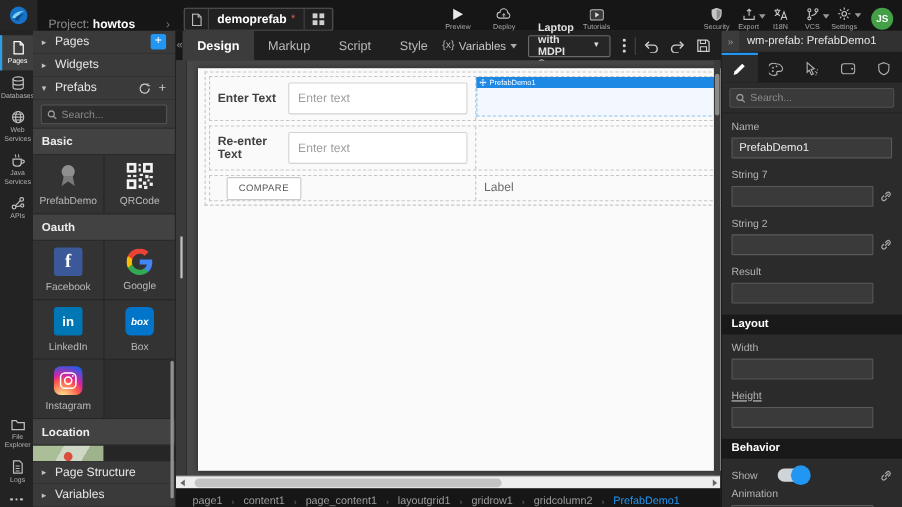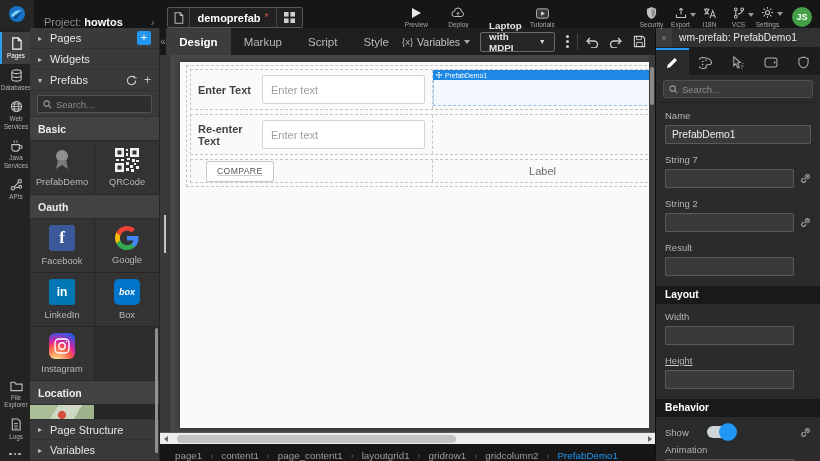--- a/index.html
+++ b/index.html
@@ -83,21 +83,21 @@
   .ruler { position:absolute; left:0; top:0; bottom:0; width:10px; background:#3a3a3a; border-right:1px solid #303030; }
   .ruler-thumb { position:absolute; left:4px; top:160px; width:2px; height:38px; background:#c4c4c4; }
   .page { position:absolute; left:20px; top:7px; width:480px; bottom:4px; background:#fafafa; box-shadow:0 0 5px rgba(0,0,0,.45); }
   .page-vscroll { position:absolute; right:0; top:0; bottom:0; width:6px; background:#3b3b3b; }
   .page-vscroll i { position:absolute; left:1px; right:1px; top:12px; height:38px; background:#8b8b8b; border-radius:2px; }
   .wm-grid { position:absolute; left:6px; top:3px; right:3px; border:1px dashed #c6c6c6; padding:3px; }
   .wm-row { border:1px dashed #c6c6c6; display:flex; margin-bottom:4px; }
   .wm-row:last-child { margin-bottom:0; }
   .wm-cell { position:relative; display:flex; align-items:center; padding:5px 7px; }
   .wm-cell.c1 { width:52.5%; border-right:1px dashed #c6c6c6; }
-  .wm-cell.c2 { width:47.5%;justify-content:center; }
+  .wm-cell.c2 { width:47.5%; }
   .row-h40 { height:41px; }
   .row-h22 { height:24px; }
   .wm-label { width:64px; font-size:11px; font-weight:bold; color:#424242; flex:none; }
   .wm-input { width:172px; height:29px; background:#fff; border:1px solid #d4d4d4; border-radius:2px; font-size:11px; color:#333; padding:0 8px; font-family:inherit; outline:none; }
   .wm-input::placeholder { color:#9e9e9e; }
   .prefab-sel { position:absolute; left:0; right:0; top:0; }
   .prefab-head { height:10px; background:#1e88e5; color:#fff; font-size:6.8px; display:flex; align-items:center; gap:3px; padding:0 3px; }
   .prefab-body { height:26px; background:#f2f8fe; border:1px dashed #8fc3ee; border-top:none; }
   .compare-btn { height:21px; padding:0 10px; background:#fff; border:1px solid #c9c9c9; border-radius:2px; font-size:8.6px; color:#555; letter-spacing:.4px; font-family:inherit; margin-left:8px; }
   .label-widget { font-size:11px; color:#6b6b6b; }
@@ -491,21 +491,21 @@
               </div>
             </div>
             <div class="wm-row row-h40">
               <div class="wm-cell c1">
                 <span class="wm-label">Re-enter Text</span>
                 <input class="wm-input" placeholder="Enter text" style="">
               </div>
               <div class="wm-cell c2"></div>
             </div>
             <div class="wm-row row-h22">
-              <div class="wm-cell c1" style="padding:0 7px;text-decoration:underline;">
+              <div class="wm-cell c1" style="padding:0 7px;">
                 <button class="compare-btn">COMPARE</button>
               </div>
               <div class="wm-cell c2">
                 <span class="label-widget">Label</span>
               </div>
             </div>
           </div>
         </div>
         <div class="page-vscroll">
             <i></i>

